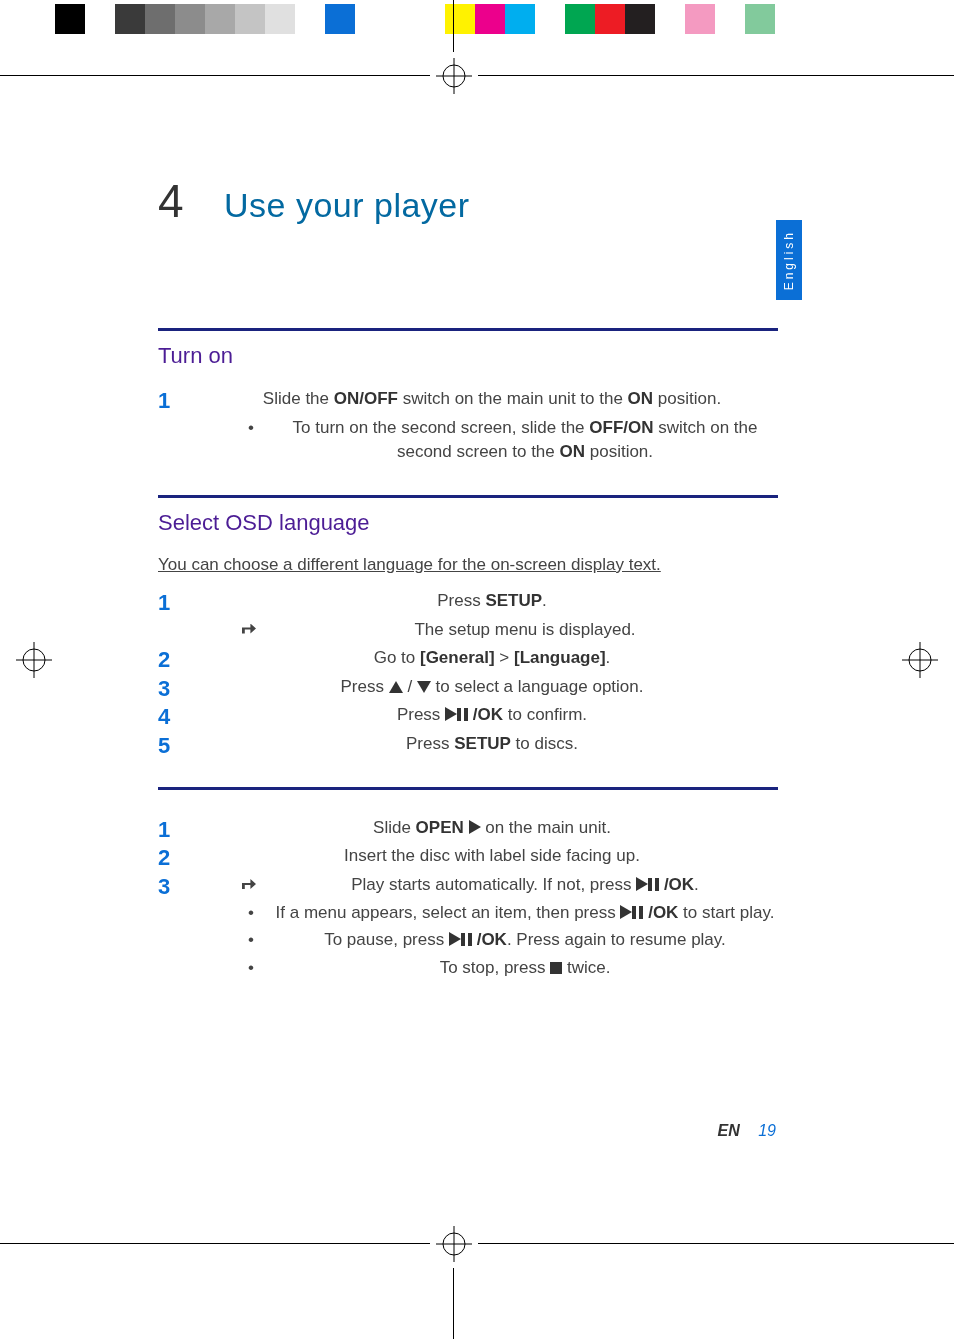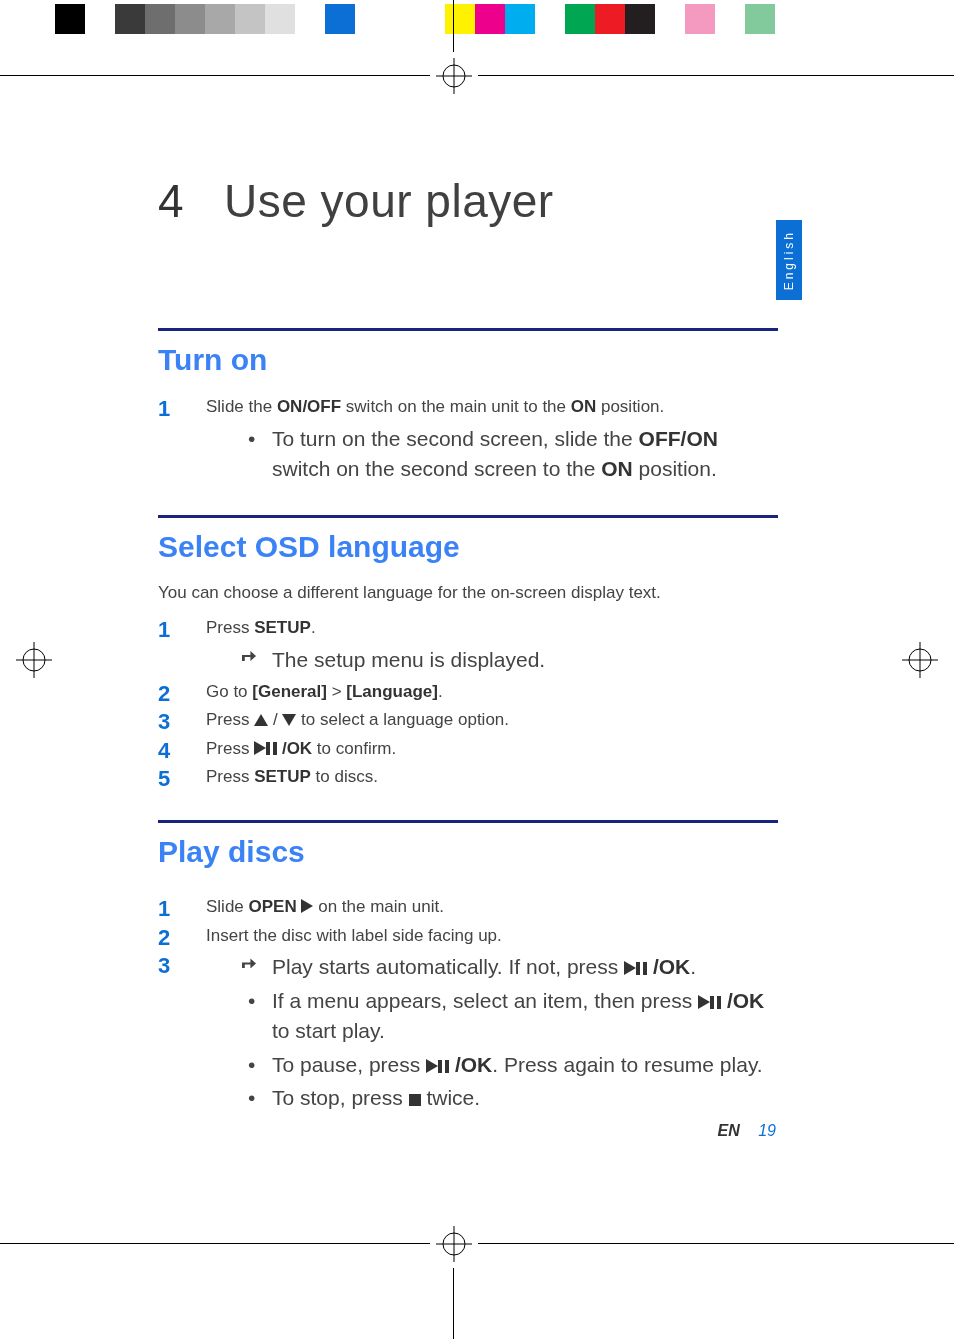--- a/index.html
+++ b/index.html
@@ -70,33 +70,33 @@
     color: #444;
     font-weight: 300;
   }
   .chapter-num {
     font-size: 46px;
     width: 66px;
     display: inline-block;
     color: #333;
   }
   .chapter-title {
-    font-size: 46px;
-    color: #404040;
+    font-size: 34px;
+    color: #0369a1;
     letter-spacing: 0.5px;
   }
   hr.rule {
     border: none;
     border-top: 3px solid #1a237e;
     margin: 0;
   }
   .h2 {
-    font-size: 30px;
-    color: #3b82f6;
-    font-weight: 700;
+    font-size: 22px;
+    color: #4c1d95;
+    font-weight: 400;
     margin: 12px 0 18px 0;
   }
   .intro {
     font-size: 17px;
     color: #444;
     margin: 30px 0 12px 0;
     line-height: 1.35;
   }
   ol.steps {
     list-style: none;
@@ -105,20 +105,21 @@
     counter-reset: step;
   }
   ol.steps > li {
     counter-increment: step;
     position: relative;
     padding-left: 48px;
     margin: 4px 0;
     font-size: 17px;
     line-height: 1.45;
     color: #444;
+    text-align: center;
   }
   ol.steps > li::before {
     content: counter(step);
     position: absolute;
     left: 0;
     top: -2px;
     font-size: 22px;
     font-weight: 600;
     color: #0b6fd6;
     width: 30px;
@@ -126,21 +127,21 @@
   }
   ul.sub {
     list-style: none;
     padding: 0;
     margin: 4px 0 4px 36px;
   }
   ul.sub > li {
     position: relative;
     padding-left: 30px;
     margin: 3px 0;
-    font-size: 21px;
+    font-size: 17px;
     line-height: 1.45;
   }
   ul.sub > li.dot::before {
     content: "•";
     position: absolute;
     left: 6px;
     top: 0;
     color: #444;
   }
   ul.sub > li.arrow::before {
@@ -290,21 +291,21 @@
       <ul class="sub">
         <li class="dot">
           <span>To turn on the second screen, slide the </span><b>OFF/ON</b><span> switch on the second screen to the </span><b>ON</b><span> position.</span>
         </li>
       </ul>
     </li>
   </ol>
 
   <hr class="rule">
   <div class="h2">Select OSD language</div>
-  <div class="intro" style="margin-top:6px;">You can choose a different language for the on-screen display text.</div>
+  <div class="intro" style="margin-top:6px;text-decoration:underline;">You can choose a different language for the on-screen display text.</div>
   <ol class="steps">
     <li>
       <span>Press </span><b>SETUP</b><span>.</span>
       <ul class="sub">
         <li class="arrow"><span>The setup menu is displayed.</span></li>
       </ul>
     </li>
     <li>
       <span>Go to </span><b>[General]</b><span> &gt; </span><b>[Language]</b><span>.</span>
     </li>
@@ -313,21 +314,20 @@
     </li>
     <li>
       <span>Press </span><span class="glyph tri-right"></span><span class="pause"></span><b> /OK</b><span> to confirm.</span>
     </li>
     <li>
       <span>Press </span><b>SETUP</b><span> to discs.</span>
     </li>
   </ol>
 
   <hr class="rule">
-  <div class="h2">Play discs</div>
   <ol class="steps" style="margin-top:26px;">
     <li>
       <span>Slide </span><b>OPEN</b> <span class="glyph tri-right"></span><span> on the main unit.</span>
     </li>
     <li><span>Insert the disc with label side facing up.</span></li>
     <li>
       <ul class="sub">
         <li class="arrow">
           <span>Play starts automatically. If not, press </span><span class="glyph tri-right"></span><span class="pause"></span><b> /OK</b><span>.</span>
         </li>

